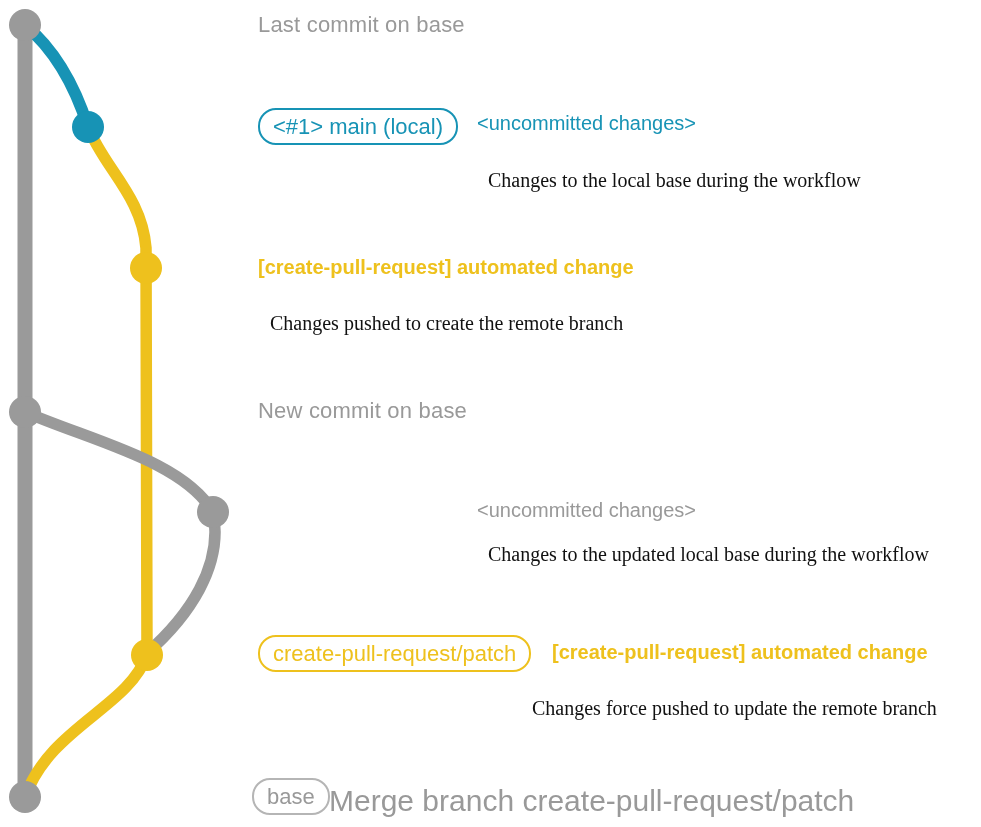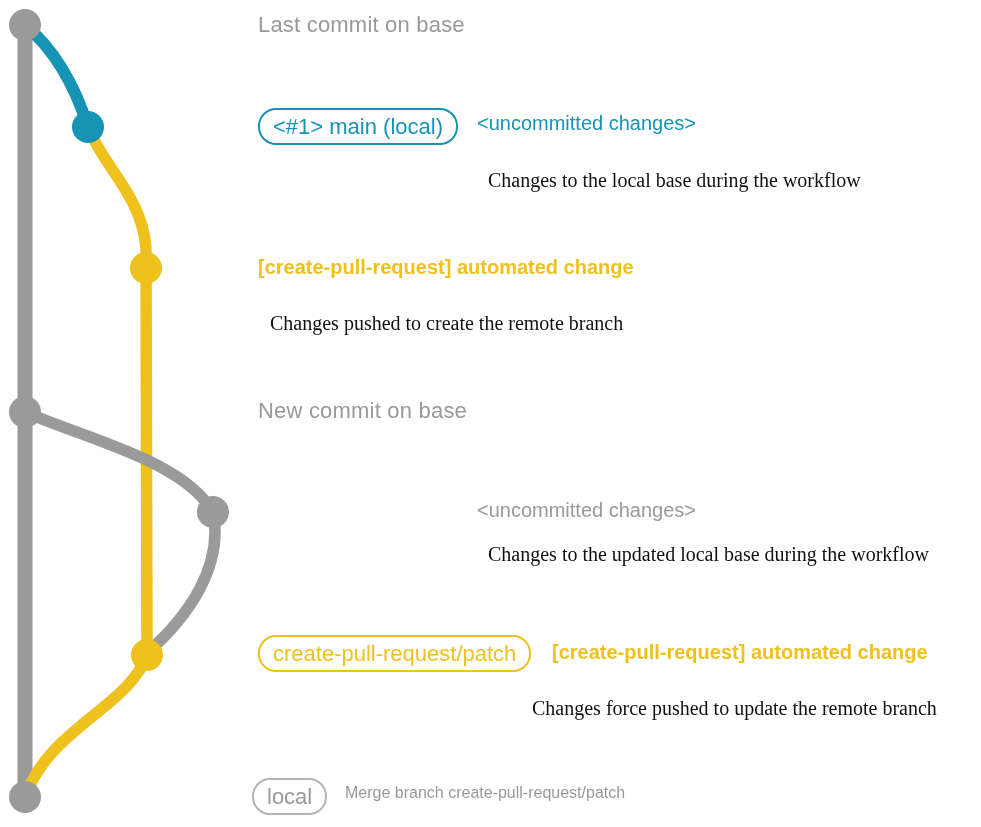--- a/index.html
+++ b/index.html
@@ -49,21 +49,21 @@
   #r3-msg{left:258px;top:256px;}
   #r3-note{left:270px;top:288px;}
   #r4{left:258px;top:398px;}
   #r5-badge{left:258px;top:493px;}
   #r5-msg{left:477px;top:499px;}
   #r5-note{left:488px;top:519px;}
   #r6-badge{left:258px;top:635px;}
   #r6-msg{left:552px;top:641px;}
   #r6-note{left:532px;top:673px;}
   #r7-badge{left:252px;top:778px;}
-  #r7-msg{left:345px;top:784px;font-size:16px;}
+  #r7-msg{left:329px;top:784px;font-size:30px;}
 </style>
 </head>
 <body>
 
 <div class="stage">
 
   <svg id="git-graph" width="250" height="827" viewBox="0 0 250 827">
       <path d="M 25 25 L 25 797" fill="none" stroke="#9a9a9a" stroke-width="15" stroke-linecap="round"></path>
       <path d="M 88 127 C 104 168 142 196 146 248 L 147 655 C 128 708 50 727 25 797" fill="none" stroke="#eec11d" stroke-width="11.5" stroke-linecap="round"></path>
       <path d="M 25 412 C 92 441 183 461 213 512 C 224 566 188 617 147 653" fill="none" stroke="#9a9a9a" stroke-width="11.5" stroke-linecap="round"></path>
@@ -93,17 +93,17 @@
   <div id="r5-msg" class="abs msg gray">&lt;uncommitted changes&gt;</div>
   <div id="r5-note" class="abs note">Changes to the updated local base during the workflow</div>
 
   <div id="r6-badge" class="abs badge gold">
     <span>create-pull-request/patch</span>
   </div>
   <div id="r6-msg" class="abs msg gold">[create-pull-request] automated change</div>
   <div id="r6-note" class="abs note">Changes force pushed to update the remote branch</div>
 
   <div id="r7-badge" class="abs badge gray">
-    <span>local</span>
+    <span>base</span>
   </div>
   <div id="r7-msg" class="abs msg gray">Merge branch create-pull-request/patch</div>
 
 </div>
 
 </body></html>

